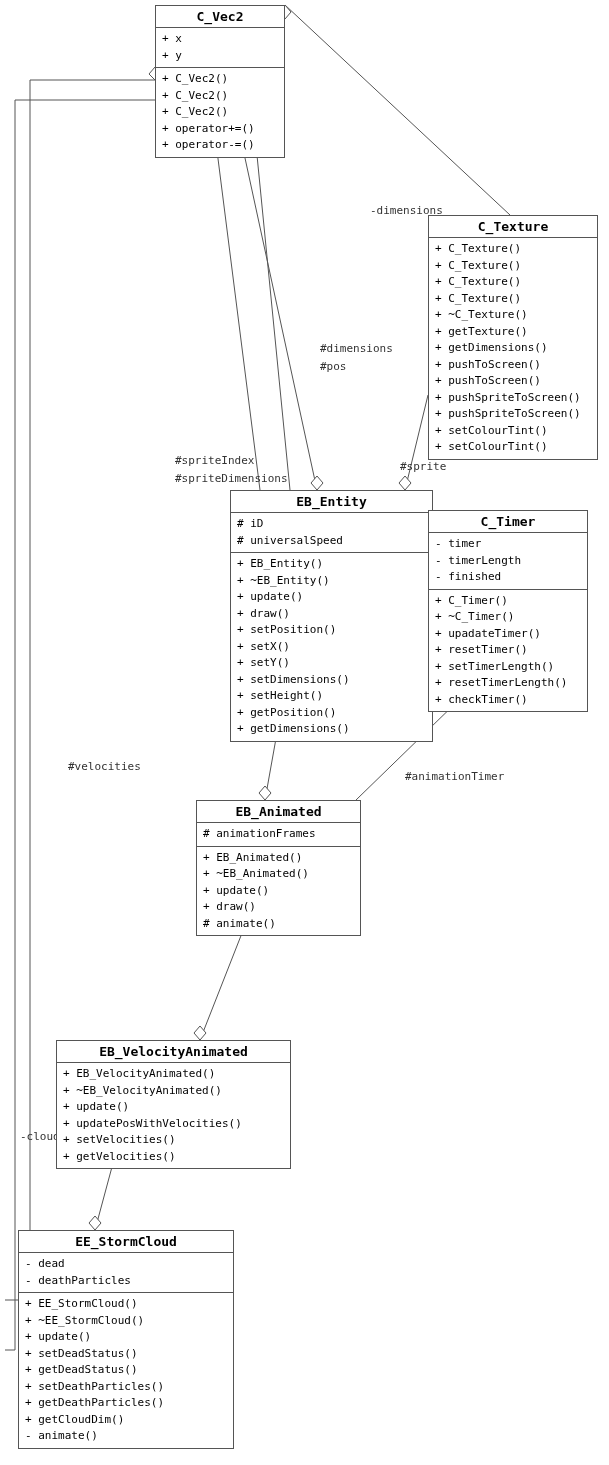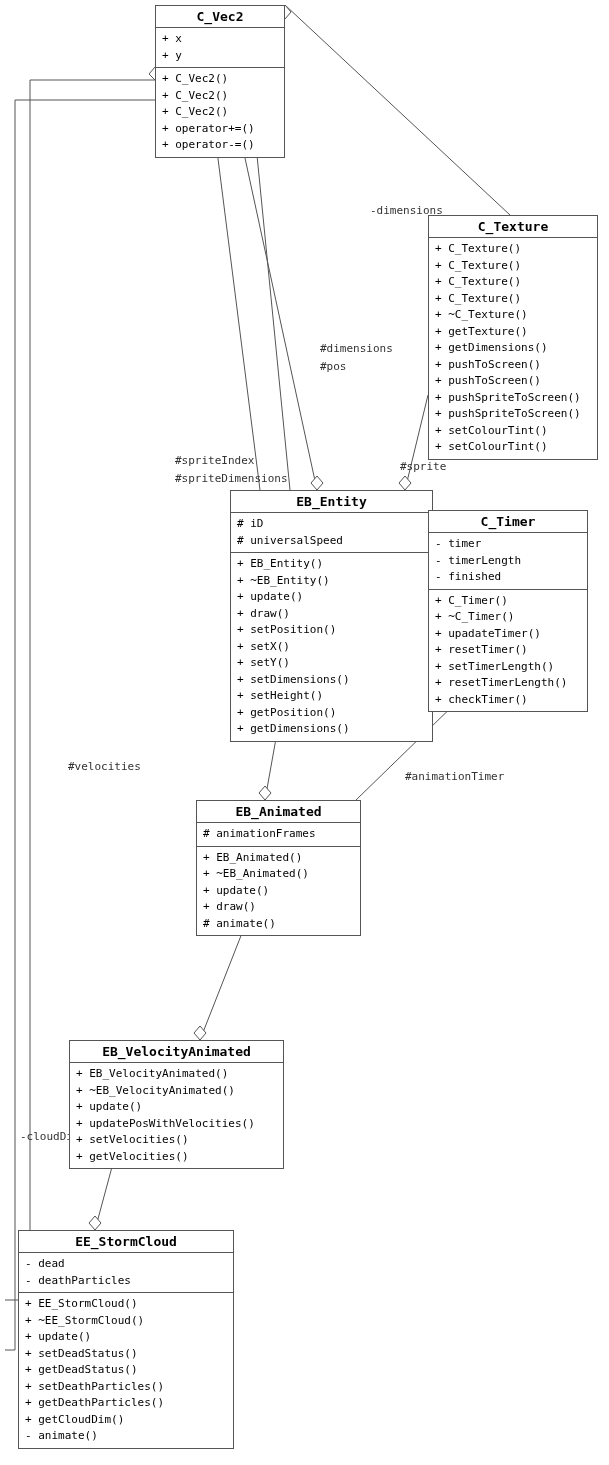--- a/index.html
+++ b/index.html
@@ -190,21 +190,21 @@
     </div>
     <div class="uml-box-section">
       <div>+ EB_Animated()</div>
       <div>+ ~EB_Animated()</div>
       <div>+ update()</div>
       <div>+ draw()</div>
       <div># animate()</div>
     </div>
   </div>
 
-  <div class="uml-box" style="left:69px; top:1040px; width:215px;">
+  <div class="uml-box" style="left:56px; top:1040px; width:235px;">
     <div class="uml-box-title">EB_VelocityAnimated</div>
     <div class="uml-box-section">
       <div>+ EB_VelocityAnimated()</div>
       <div>+ ~EB_VelocityAnimated()</div>
       <div>+ update()</div>
       <div>+ updatePosWithVelocities()</div>
       <div>+ setVelocities()</div>
       <div>+ getVelocities()</div>
     </div>
   </div>

